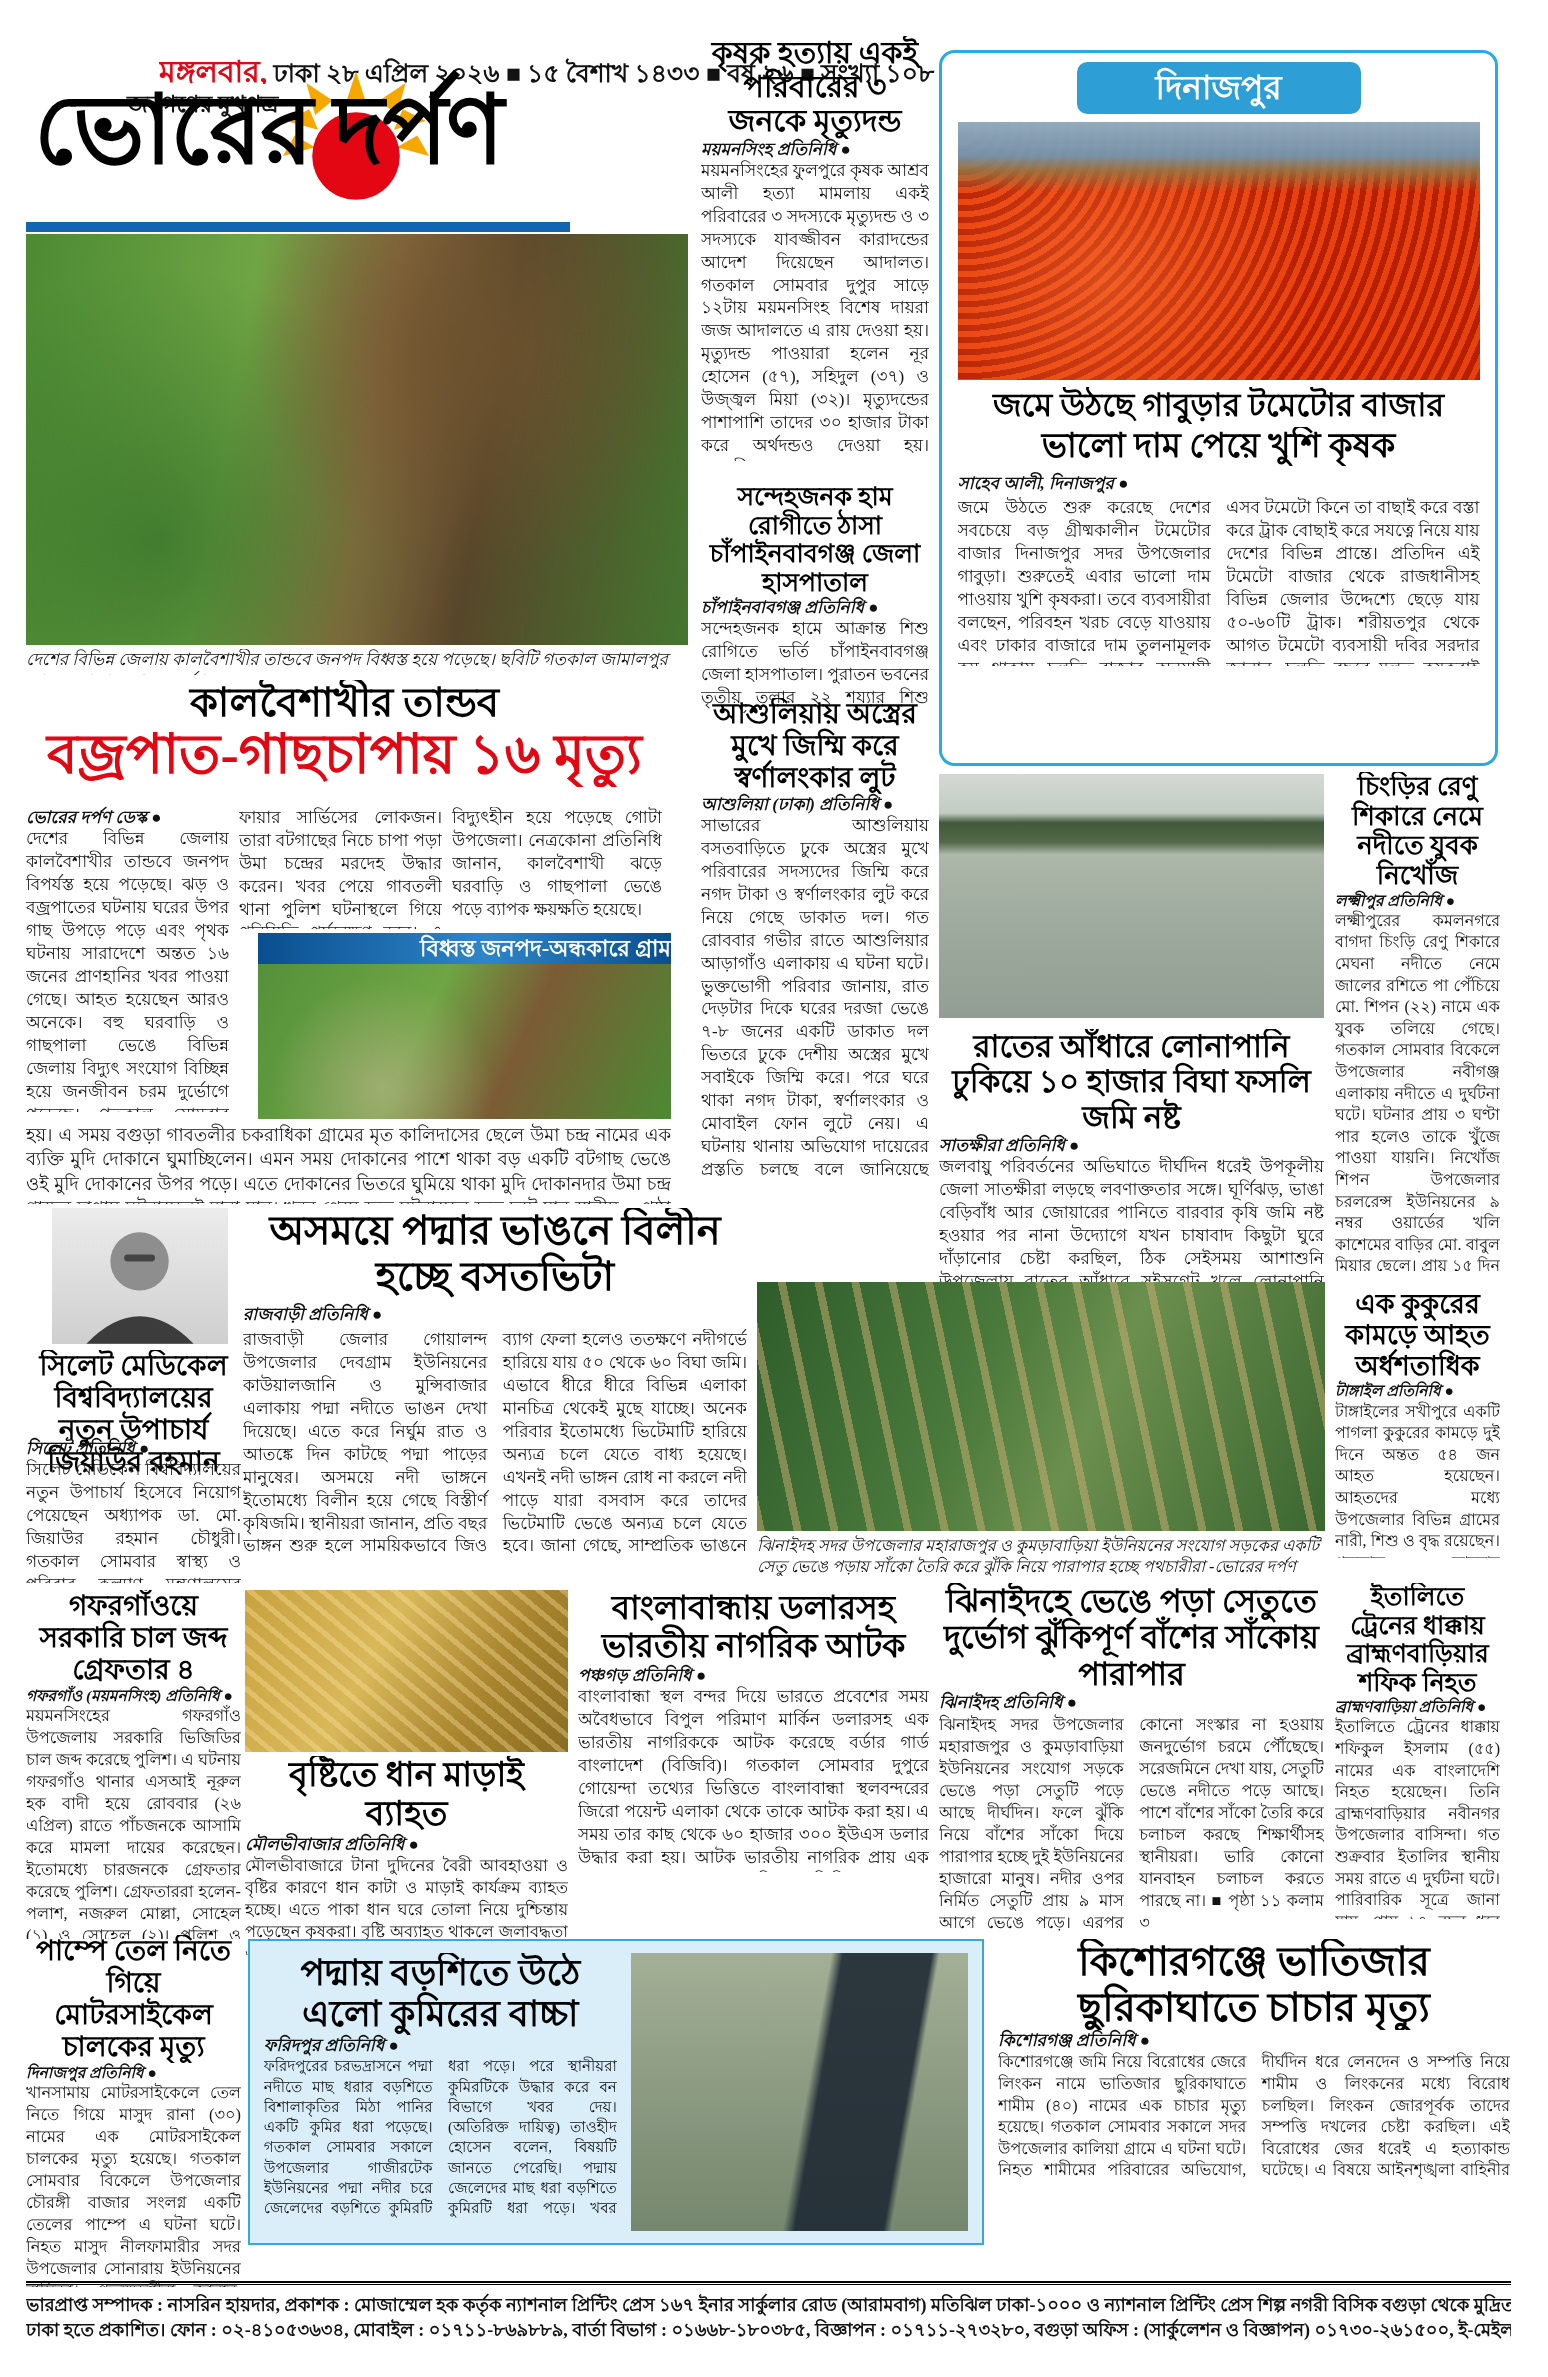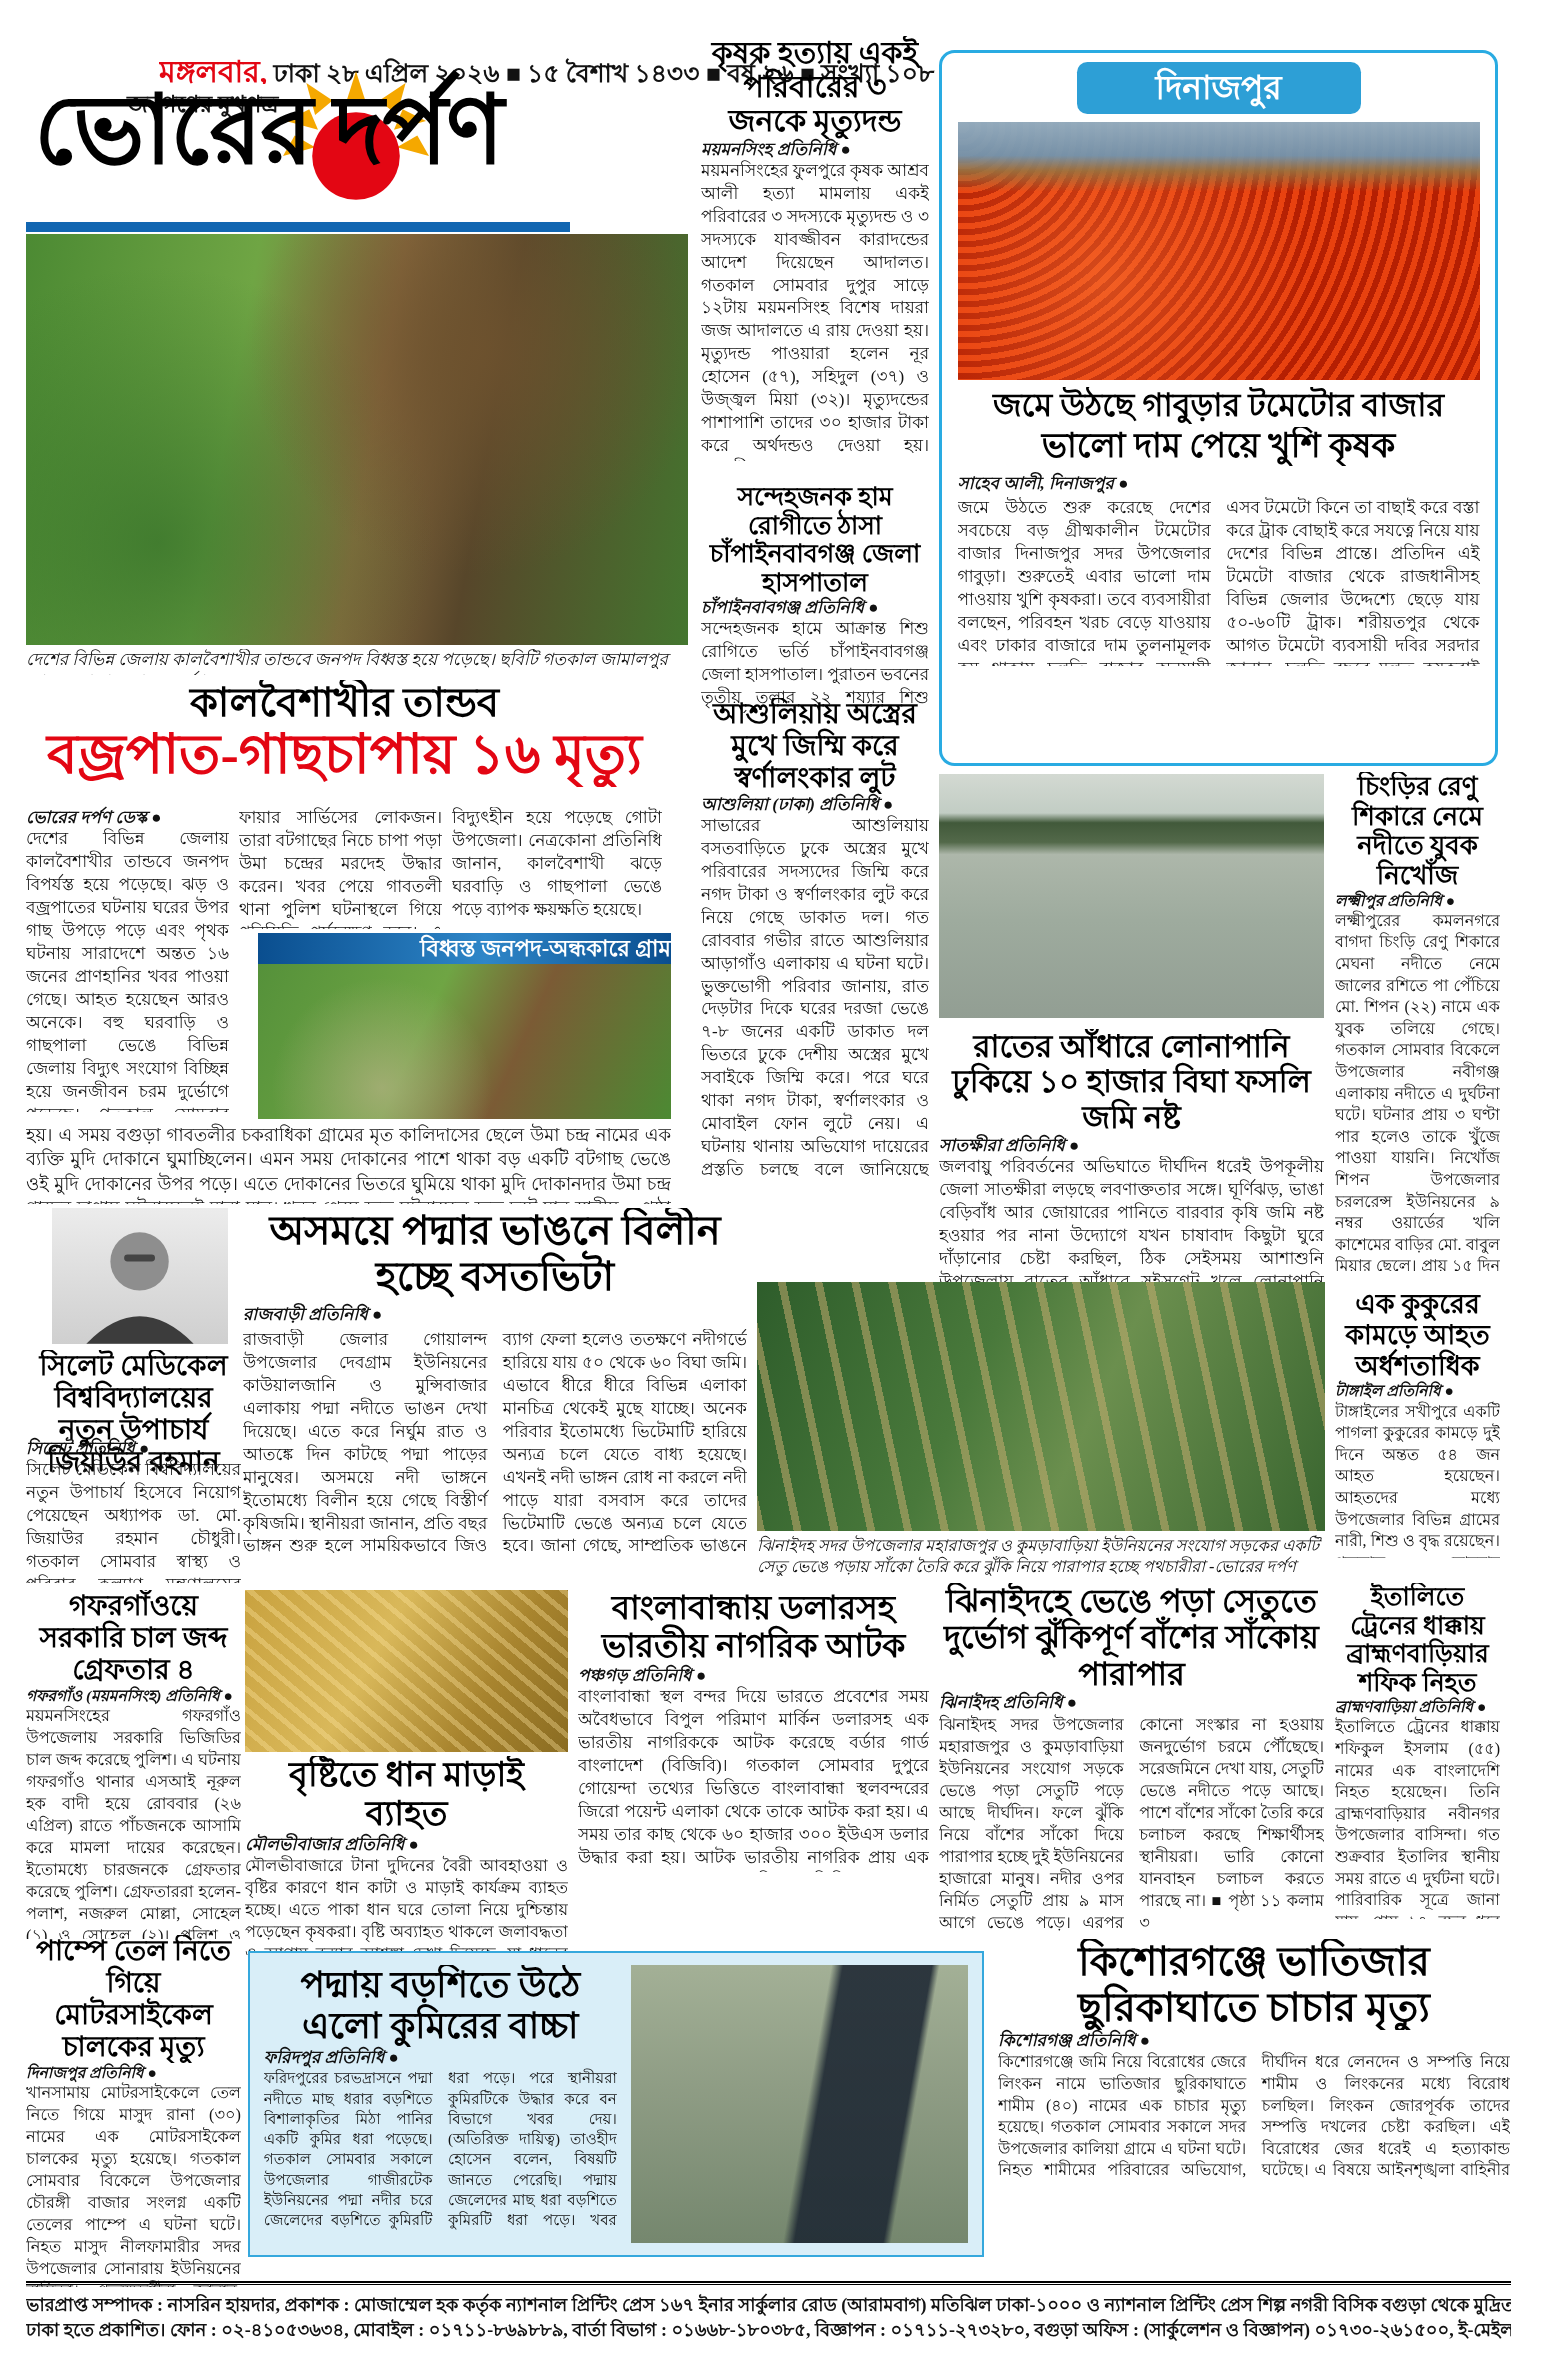--- a/index.html
+++ b/index.html
@@ -15,21 +15,21 @@
   .red{color:#e30613;}
   .dateline{font-weight:bold;font-size:25px;white-space:nowrap;overflow:hidden;}
   .dateline .day{color:#e30613;font-size:30px;}
   .logo-text{position:relative;z-index:2;font-size:96px;font-weight:bold;color:#000;
              line-height:1;letter-spacing:-1.7px;white-space:nowrap;}
   .blue-bar{background:#1266b1;}
   .banner{background:linear-gradient(90deg,#0a4e8f,#2e86c8 55%,#0a4e8f);color:#fff;
           font-weight:bold;text-align:right;font-size:22.4px;line-height:31px;overflow:hidden;}
   .dbox{position:absolute;border:3.4px solid #29abe2;border-radius:15.5px;background:#fff;box-sizing:border-box;}
   .dlabel{background:#2d9fd6;border-radius:10.3px;color:#fff;font-weight:bold;text-align:center;}
-  .cbox{position:absolute;border:2.6px solid #35a8dd;background:#d9eef8;box-sizing:border-box;margin-top:12px;}
+  .cbox{position:absolute;border:2.6px solid #35a8dd;background:#d9eef8;box-sizing:border-box;}
   .footer-rule{border-top:2.6px solid #000;border-bottom:0.9px solid #000;height:4.3px;box-sizing:border-box;}
   .footer-line{font-weight:bold;font-size:18px;text-align:center;white-space:nowrap;overflow:hidden;}
   
   .ph-storm{background:
      radial-gradient(circle at 68% 28%,rgba(110,82,46,.9),transparent 42%),
      radial-gradient(circle at 20% 75%,rgba(50,110,40,.7),transparent 45%),
      linear-gradient(100deg,#4c8a33,#6fa544 32%,#8a6b3f 52%,#57462a 68%,#44762f 100%);}
   .ph-embed{background:
      radial-gradient(circle at 30% 80%,rgba(200,180,150,.55),transparent 35%),
      linear-gradient(115deg,#55913a,#6fa544 40%,#7b5b35 62%,#4c8a33 100%);}

